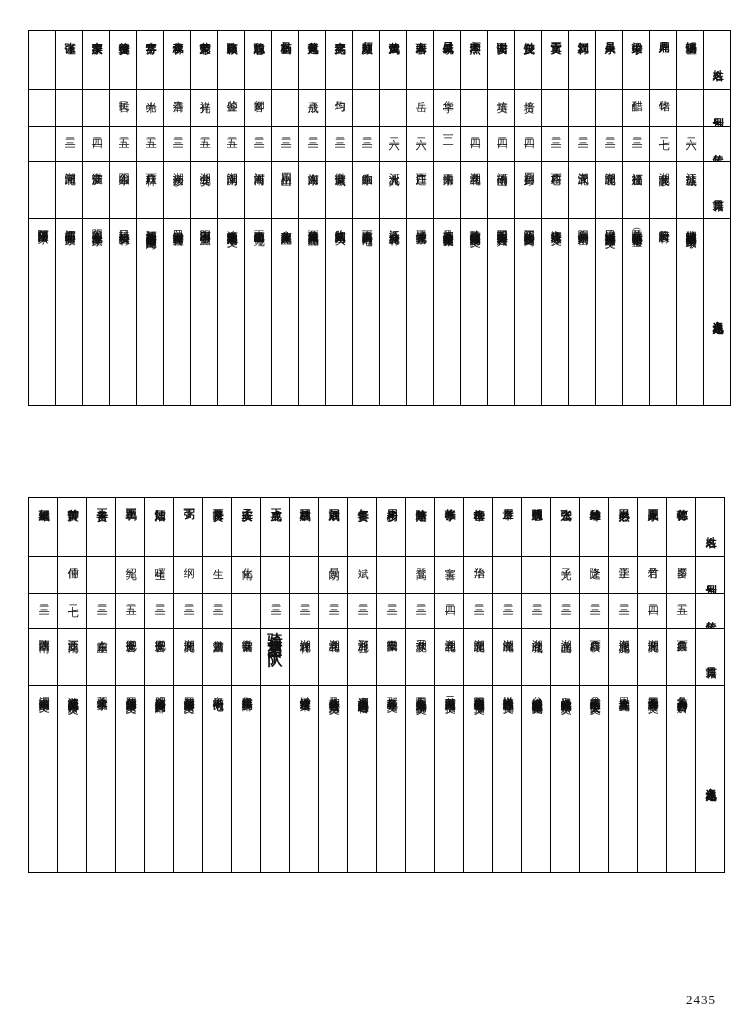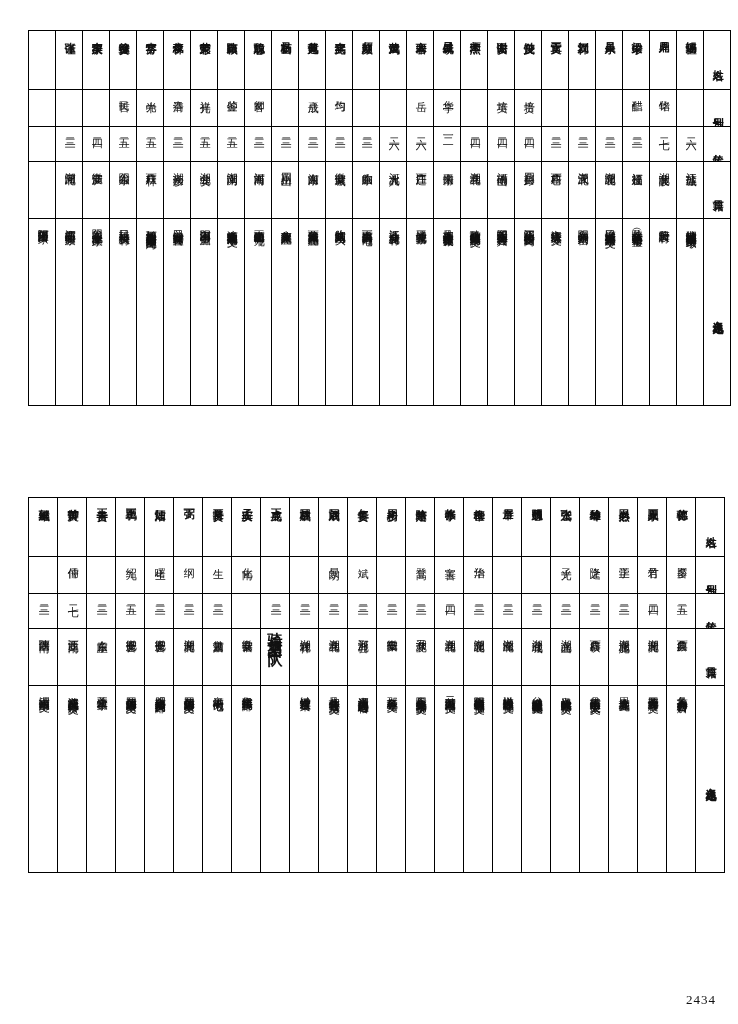--- a/index.html
+++ b/index.html
@@ -1867,15 +1867,15 @@
           <td class="r-addr hdr" style="width:28px;height:186px;">
             <div class="cellinner center">
               <div class="vt">
                 <span class="t">永久通讯处</span>
               </div>
             </div>
           </td>
         </tr>
       </tbody>
     </table>
-  <div class="pagenum">2434</div>
+  <div class="pagenum">2435</div>
 <div class="vt unit-label" style="position: absolute; left: 265px; top: 620px; height: 150px;">骑兵第三中队</div>
   </div>
 
 </body></html>

